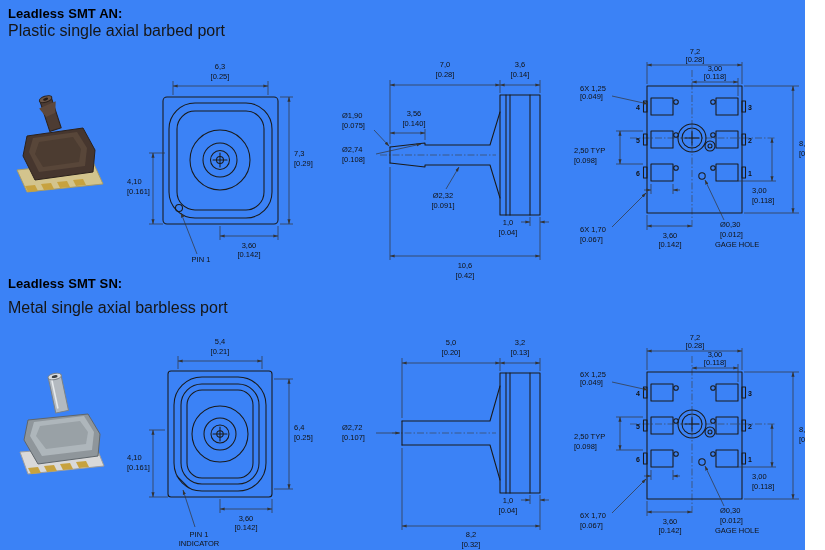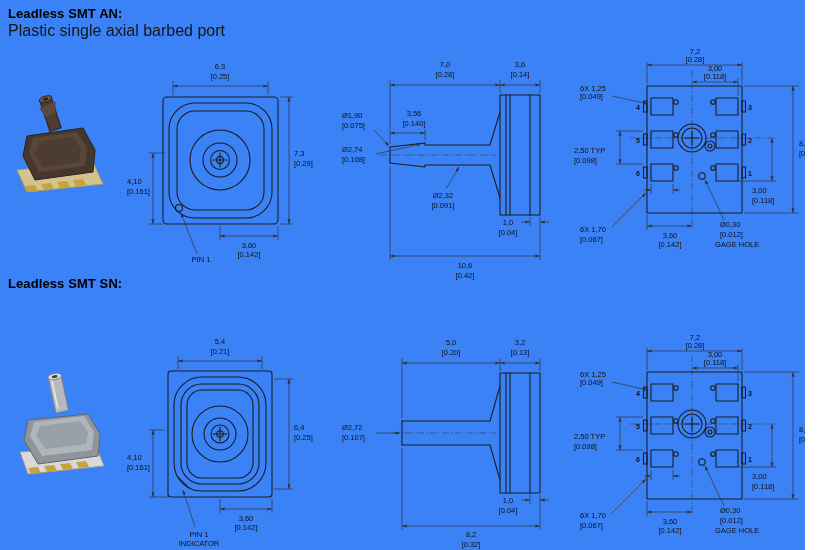--- a/index.html
+++ b/index.html
@@ -213,20 +213,21 @@
     <text x="143" y="201">GAGE HOLE</text>
     <text class="pin" x="66" y="64">4</text>
     <text class="pin" x="66" y="97">5</text>
     <text class="pin" x="66" y="130">6</text>
     <text class="pin" x="178" y="64">3</text>
     <text class="pin" x="178" y="97">2</text>
     <text class="pin" x="178" y="130">1</text>
   </svg>
 
   <div class="title" style="top:276px">Leadless SMT SN:</div>
+  <div class="subtitle" style="top:299px">Metal single axial barbless port</div>
 
   <svg class="abs" style="left:8px;top:368px" width="105" height="125" viewBox="0 0 105 125">
     <g class="photo">
       <polygon points="12,84 88,78 96,98 20,106" fill="#d9d9d9" stroke="#9e9e9e" stroke-width="1"></polygon>
       <polygon points="20,100 30,99 33,105 23,106" fill="#c7a23f"></polygon>
       <polygon points="36,98 46,97 49,103 39,104" fill="#c7a23f"></polygon>
       <polygon points="52,96 62,95 65,101 55,102" fill="#c7a23f"></polygon>
       <polygon points="68,94 78,93 81,99 71,100" fill="#c7a23f"></polygon>
       <polygon points="20,52 80,46 92,66 90,88 30,96 16,72" fill="#8f969b" stroke="#5f666b" stroke-width="1"></polygon>
       <polygon points="26,54 76,48 86,64 84,82 34,88 22,68" fill="#aeb6bb"></polygon>

